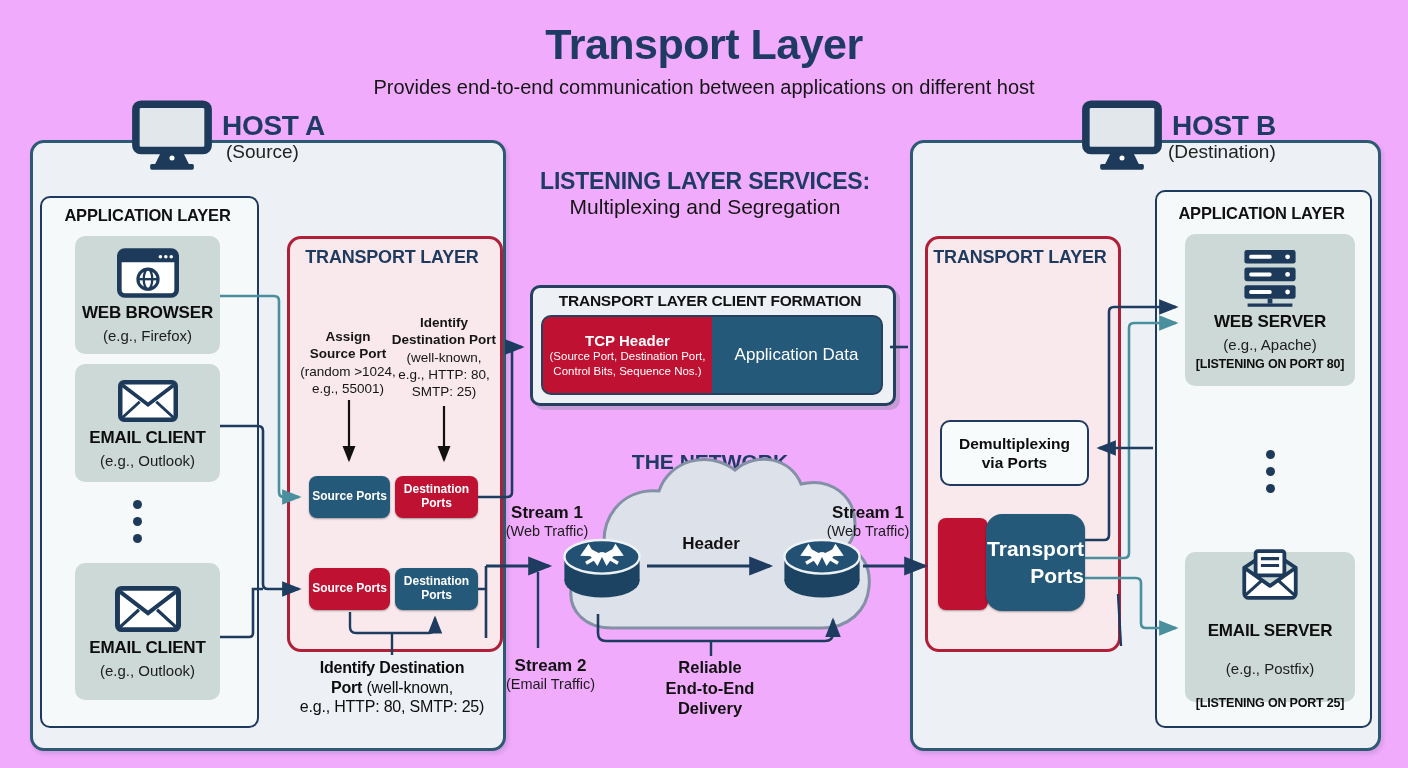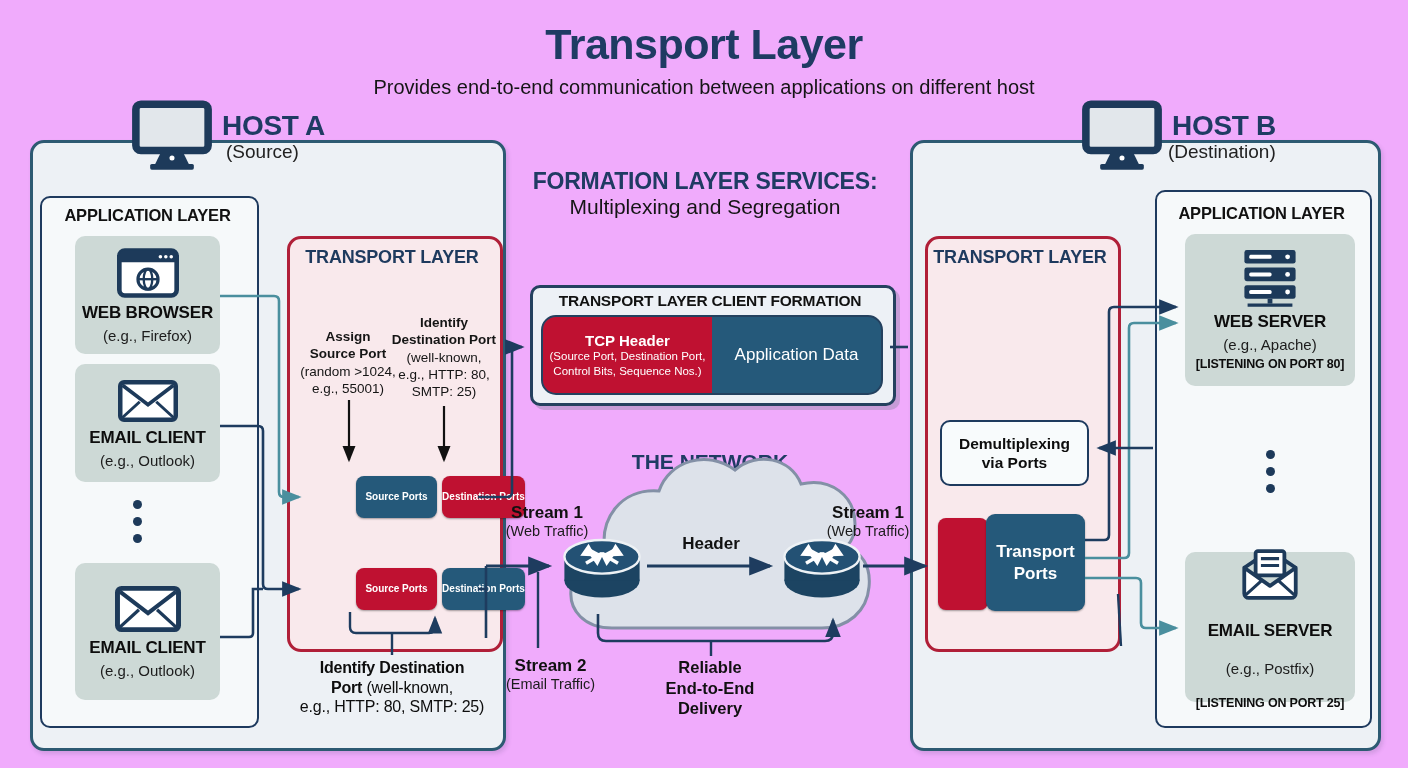--- a/index.html
+++ b/index.html
@@ -23,50 +23,50 @@
 
   .appcard{background:#cdd9d6;border-radius:10px;display:flex;flex-direction:column;align-items:center;justify-content:center;gap:5px;text-align:center;}
   .appcard .lbl{font-weight:bold;font-size:17px;color:#0d0d0d;letter-spacing:-.2px;}
   .appcard .ex{font-size:15px;color:#1c1c1c;line-height:1;}
   .appcard .listen{font-weight:bold;font-size:12.5px;color:#0d0d0d;letter-spacing:-.2px;}
 
   .transport{background:#f9e9ec;border:3px solid #b01f38;border-radius:14px;}
   .tl-title{font-size:18px;font-weight:bold;color:#1e3a5e;letter-spacing:-.2px;}
   .note{font-size:13.5px;line-height:1.28;text-align:center;color:#151515;}
 
-  .pbox{border-radius:8px;color:#fff;font-weight:bold;font-size:10px;line-height:1.15;
+  .pbox{border-radius:8px;color:#fff;font-weight:bold;font-size:12px;line-height:1.15;
         display:flex;align-items:center;justify-content:center;text-align:center;
-        box-shadow:0 1px 2px rgba(0,0,0,.35);margin-left:47px;}
+        box-shadow:0 1px 2px rgba(0,0,0,.35);}
   .pbox.blue{background:#25597a;}
   .pbox.red{background:#bf1131;}
 
   .svc-head{font-size:23px;font-weight:bold;color:#1f3b63;letter-spacing:-.2px;}
   .svc-sub{font-size:21px;color:#151515;}
 
   .segbox{background:#edf1f6;border:3px solid #24415f;border-radius:10px;box-shadow:4px 4px 0 rgba(120,130,145,.35);}
   .seg-title{font-size:15.5px;font-weight:bold;color:#111;letter-spacing:-.2px;}
-  .seg-inner{display:flex;border:2.5px solid #24415f;border-radius:15px;overflow:hidden;background:#25597a;}
+  .seg-inner{display:flex;border:2.5px solid #24415f;border-radius:10px;overflow:hidden;background:#25597a;}
   .seg-tcp{width:50%;background:#bf1131;color:#fff;display:flex;flex-direction:column;align-items:center;justify-content:center;padding:2px 6px;box-sizing:border-box;}
   .seg-tcp .t1{font-size:15px;font-weight:bold;}
   .seg-tcp .t2{font-size:11.5px;line-height:1.25;text-align:center;}
   .seg-data{width:50%;color:#fff;font-size:17px;display:flex;align-items:center;justify-content:center;}
 
   .net-title{font-size:21px;font-weight:bold;color:#1f3b63;}
   .seg-label{font-size:17px;font-weight:bold;color:#111;}
   .reliable{font-size:16.5px;font-weight:bold;color:#111;line-height:1.25;}
 
   .stream{line-height:1.2;text-align:center;}
   .stream .s1{font-size:17px;font-weight:bold;color:#111;}
   .stream .s2{font-size:14.5px;color:#1c1c1c;}
 
   .demux{background:#f8fbfc;border:2.5px solid #1e3a5e;border-radius:10px;
          display:flex;align-items:center;justify-content:center;text-align:center;
          font-size:15.5px;font-weight:bold;color:#0d0d0d;line-height:1.25;}
-  .tports{border-radius:9px;background:#25597a;color:#fff;font-weight:bold;font-size:17px;
-          display:flex;align-items:center;justify-content:center;text-align:center;line-height:1.25;
+  .tports{border-radius:16px;background:#25597a;color:#fff;font-weight:bold;font-size:21px;
+          display:flex;align-items:center;justify-content:center;text-align:right;line-height:1.25;
           box-shadow:0 1px 2px rgba(0,0,0,.35);}
   .redblock{border-radius:8px;background:#bf1131;box-shadow:0 1px 2px rgba(0,0,0,.35);}
 
   .footnote{font-size:16px;line-height:1.22;text-align:center;color:#0d0d0d;letter-spacing:-.2px;}
   .dotcol .d{width:9px;height:9px;border-radius:50%;background:#1d3a5a;margin:8px auto;}
 
   svg{display:block;}
   #overlay{pointer-events:none;}
 </style>
 </head>
@@ -155,21 +155,21 @@
 
   <div class="abs pbox blue" style="left:309px;top:476px;width:81px;height:42px;">Source Ports</div>
   <div class="abs pbox red" style="left:395px;top:476px;width:83px;height:42px;">Destination Ports</div>
   <div class="abs pbox red" style="left:309px;top:568px;width:81px;height:42px;">Source Ports</div>
   <div class="abs pbox blue" style="left:395px;top:568px;width:83px;height:42px;">Destination Ports</div>
 
   <div class="abs footnote prelines" style="left:282px;top:658px;width:220px;"><b>Identify Destination
 Port</b><span> (well-known,
 e.g., HTTP: 80, SMTP: 25)</span></div>
 
-  <div class="abs ctr svc-head" style="left:455px;top:168px;width:500px;">FORMATION LAYER SERVICES:</div>
+  <div class="abs ctr svc-head" style="left:455px;top:168px;width:500px;">LISTENING LAYER SERVICES:</div>
   <div class="abs ctr svc-sub" style="left:455px;top:195px;width:500px;">Multiplexing and Segregation</div>
 
   <div class="abs segbox" style="left:530px;top:285px;width:360px;height:115px;"></div>
   <div class="abs ctr seg-title" style="left:530px;top:292px;width:360px;">TRANSPORT LAYER CLIENT FORMATION</div>
   <div class="abs seg-inner" style="left:541px;top:315px;width:338px;height:76px;">
     <div class="seg-tcp">
       <span class="t1">TCP Header</span>
       <span class="t2">(Source Port, Destination Port, Control Bits, Sequence Nos.)</span>
     </div>
     <div class="seg-data">Application Data</div>

